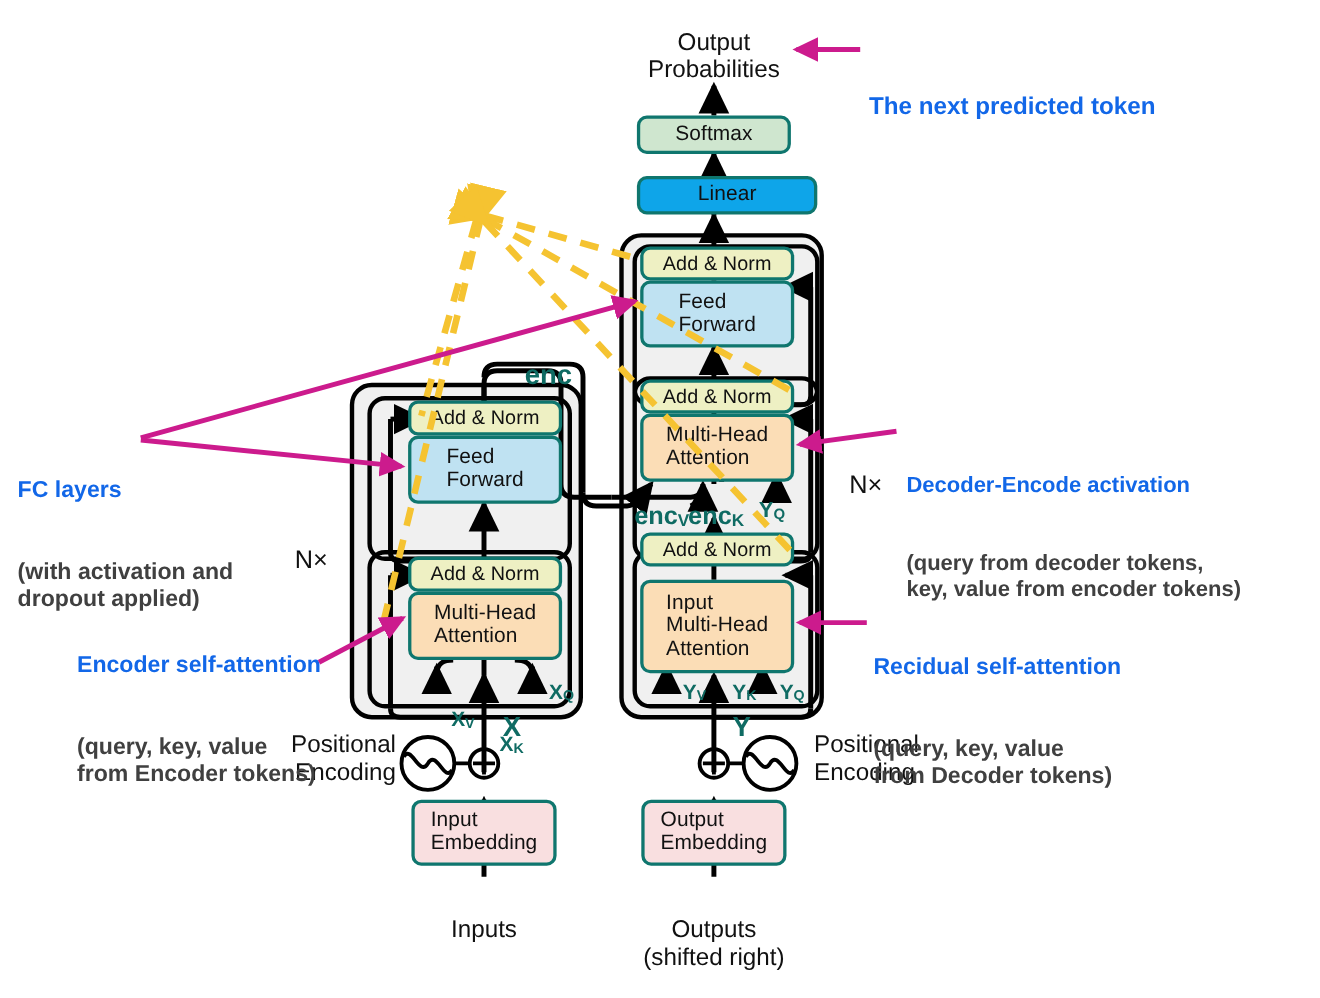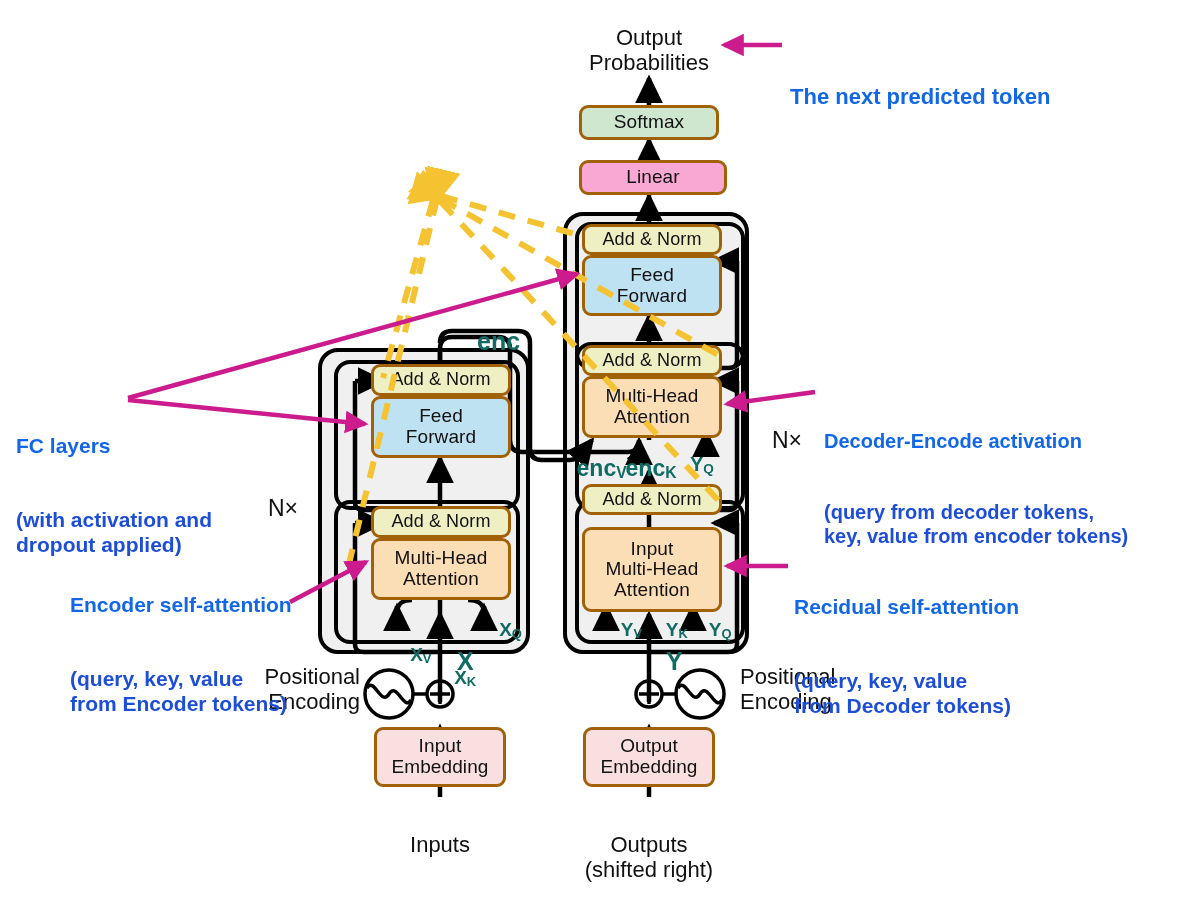--- a/index.html
+++ b/index.html
@@ -2,23 +2,23 @@
 <html><head>
 <meta charset="utf-8">
 <style>
   html,body{margin:0;padding:0;background:#ffffff;}
   body{width:1200px;height:907px;font-family:"Liberation Sans",sans-serif;}
   #canvas{position:relative;width:1200px;height:907px;overflow:hidden;background:#fff;}
 
   
   .mod{
     position:absolute;box-sizing:border-box;
-    border:3px solid #a16207;border-radius:9px;
+    border:3px solid #0f766e;border-radius:9px;
     display:flex;align-items:center;justify-content:center;
-    text-align:center;line-height:1.08;
+    line-height:1.08;
     font-family:"Liberation Sans",sans-serif;
     color:#111;font-size:19px;letter-spacing:.1px;
     z-index:6;
   }
 
   
   .shell{
     position:absolute;box-sizing:border-box;
     background:#f0f0f0;border:4px solid #000;border-radius:20px;z-index:2;
   }
@@ -36,21 +36,21 @@
 
   
   .tag{position:absolute;color:#0f6b63;font-weight:bold;z-index:9;
        font-family:Liberation Sans, sans-serif;white-space:pre;}
   .tag .sub{font-size:.68em;vertical-align:-.12em;}
 
   
   .note{position:absolute;z-index:11;white-space:pre;line-height:1.18;
         font-family:Liberation Sans, sans-serif;font-weight:bold;font-size:20px;}
   .note .hd{color:#1267e8;display:block;}
-  .note .bd{color:#1d4ed8;display:block;}
+  .note .bd{color:#404040;display:block;}
 
   
   .nx{position:absolute;color:#111;font-size:23px;z-index:9;
       font-family:"Liberation Sans",sans-serif;}
 
   
   svg.layer{position:absolute;left:0;top:0;width:1200px;height:907px;overflow:visible;}
   svg.wires{z-index:4;}
   svg.resid{z-index:10;}
   svg.callouts{z-index:12;}
@@ -137,21 +137,21 @@
   <div class="shell" style="left:318px;top:348px;width:212px;height:306px;"></div>
   <div class="subshell" style="left:334px;top:360px;width:186px;height:150px;"></div>
   <div class="subshell" style="left:334px;top:500px;width:186px;height:144px;"></div>
 
   <div class="shell" style="left:563px;top:212px;width:186px;height:442px;"></div>
   <div class="subshell" style="left:575px;top:222px;width:170px;height:148px;"></div>
   <div class="subshell" style="left:575px;top:342px;width:170px;height:168px;"></div>
   <div class="subshell" style="left:575px;top:500px;width:170px;height:144px;"></div>
 
   <div class="mod" style="left:579px;top:105px;width:140px;height:35px;background:#cfe6cf;">Softmax</div>
-  <div class="mod" style="left:579px;top:160px;width:148px;height:35px;background:#f9a8d4;">Linear</div>
+  <div class="mod" style="left:579px;top:160px;width:164px;height:35px;background:#0ea5e9;">Linear</div>
 
   <div class="lbl c" style="left: 569px; top: 26px; width: 160px; white-space: pre-line;">Output
 Probabilities</div>
 
   <div class="mod" style="left:371px;top:364px;width:140px;height:32px;background:#eef0c3;font-size:18px;">Add &amp; Norm</div>
   <div class="mod" style="left: 371px; top: 396px; width: 140px; height: 62px; background: rgb(191, 226, 242); white-space: pre-line;">Feed
 Forward</div>
   <div class="mod" style="left:371px;top:506px;width:140px;height:32px;background:#eef0c3;font-size:18px;">Add &amp; Norm</div>
   <div class="mod" style="left: 371px; top: 538px; width: 140px; height: 62px; background: rgb(251, 221, 182); white-space: pre-line;">Multi-Head
 Attention</div>

